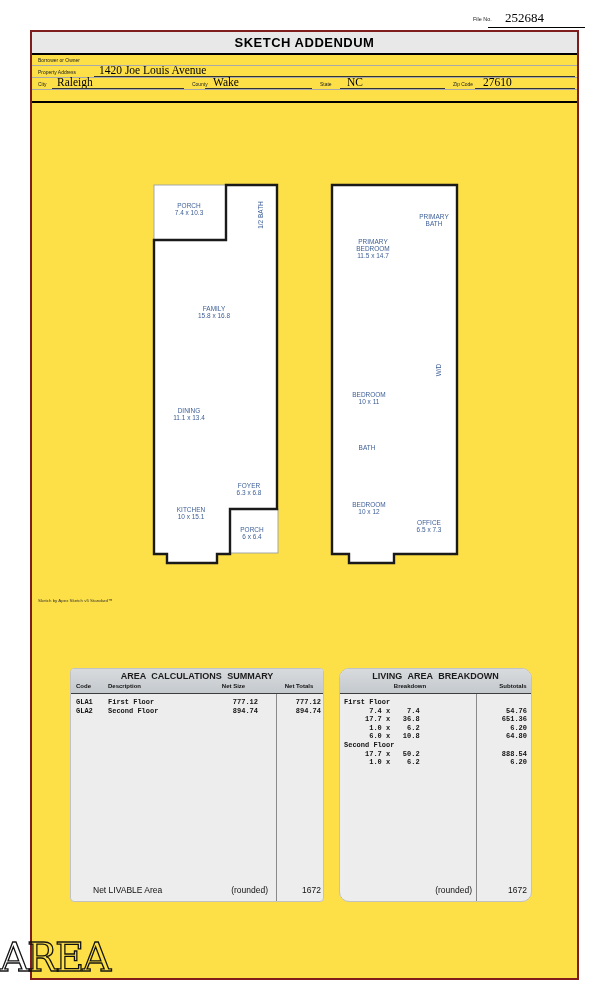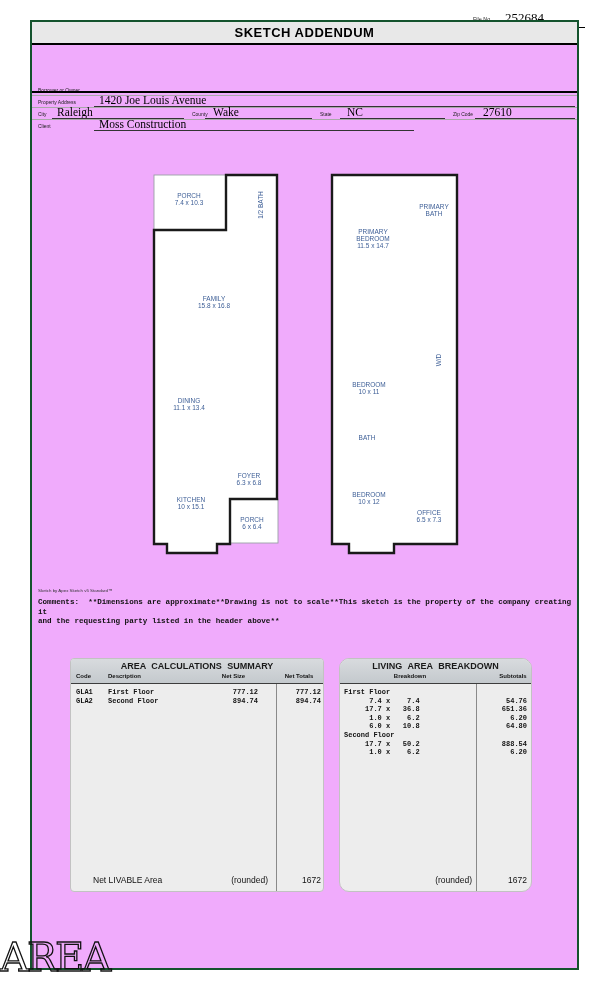--- a/index.html
+++ b/index.html
@@ -6,26 +6,26 @@
   .page{position:relative;width:612px;height:1008px;background:#fff;overflow:hidden;
         font-family:"Liberation Sans",sans-serif;color:#000;}
   .abs{position:absolute;}
 
   
   .fileno-label{font-size:8px;transform:scale(.68);transform-origin:0 50%;white-space:nowrap;color:#222;}
   .fileno-value{font-family:"Liberation Serif",serif;font-size:13px;white-space:nowrap;}
   .fileno-rule{height:1px;background:#000;}
 
   
-  .frame{left:30px;top:20px;width:545px;height:946px;border:2px solid #14532d;position:absolute;background:#f0abfc;}
+  .frame{left:30px;top:30px;width:545px;height:946px;border:2px solid #7f1d1d;position:absolute;background:#fde047;}
   .titlebar{left:0;top:0;width:100%;height:21px;background:#e8e8e8;border-bottom:2px solid #000;
             display:flex;align-items:center;justify-content:center;position:absolute;}
   .titlebar .t{font-weight:bold;font-size:13px;letter-spacing:.5px;}
 
-  .formrow{left:0;width:100%;position:absolute;border-bottom:1px solid #a9a9a9;margin-top:40px;}
+  .formrow{left:0;width:100%;position:absolute;border-bottom:1px solid #a9a9a9;}
   .flabel{font-size:8px;transform:scale(.62);transform-origin:0 50%;white-space:nowrap;color:#222;position:absolute;}
   .fval{font-family:"Liberation Serif",serif;font-size:11.5px;white-space:nowrap;position:absolute;}
   .uline{position:absolute;height:1px;background:#333;}
   .thickrule{position:absolute;height:2px;background:#000;}
 
   
   .room{position:absolute;text-align:center;color:#3d5e96;font-size:9px;line-height:1.12;
         transform:translate(-50%,-50%) scale(.72);white-space:nowrap;}
   .room .nm{white-space:pre-line;}
   .room.vert{transform:translate(-50%,-50%) rotate(-90deg) scale(.72);}
@@ -86,25 +86,20 @@
       <span class="fval" style="left:181px;top:-1px;">Wake</span>
       <span class="flabel" style="left:288px;top:3px;">State</span>
       <span class="fval" style="left:315px;top:-1px;">NC</span>
       <span class="flabel" style="left:421px;top:3px;">Zip Code</span>
       <span class="fval" style="left:451px;top:-1px;">27610</span>
       <span class="uline" style="left:20px;width:132px;bottom:0;"></span>
       <span class="uline" style="left:173px;width:107px;bottom:0;"></span>
       <span class="uline" style="left:308px;width:105px;bottom:0;"></span>
       <span class="uline" style="left:443px;width:100px;bottom:0;"></span>
     </div>
-    <div class="formrow" style="top:57px;height:12px;border-bottom:none;">
-      <span class="flabel" style="left:6px;top:3px;">Client</span>
-      <span class="fval" style="left:67px;top:-1px;">Moss Construction</span>
-      <span class="uline" style="left:62px;width:320px;bottom:0;"></span>
-    </div>
     <div class="thickrule" style="left:0;top:69px;width:100%;"></div>
 
     <svg width="545" height="946" viewBox="0 0 545 946">
       <rect x="122" y="153" width="72" height="55" fill="#fff" stroke="#9aa0a6" stroke-width="0.9"></rect>
       <rect x="198" y="477" width="48" height="44" fill="#fff" stroke="#9aa0a6" stroke-width="0.9"></rect>
       <path d="M122 208 L194 208 L194 153 L245 153 L245 477 L198 477 L198 522 L185 522 L185 531 L135 531 L135 522 L122 522 Z" fill="#fff" stroke="#1a1a1a" stroke-width="2.4"></path>
       <path d="M300 153 L425 153 L425 522 L362 522 L362 531 L317 531 L317 522 L300 522 Z" fill="#fff" stroke="#1a1a1a" stroke-width="2.4"></path>
     </svg>
 
     <div class="room" style="left:157px;top:177px;">
@@ -157,22 +152,20 @@
     <div class="room" style="left:337px;top:476px;">
       <div class="nm">BEDROOM</div>
       <div>10 x 12</div>
     </div>
     <div class="room" style="left:397px;top:494px;">
       <div class="nm">OFFICE</div>
       <div>6.5 x 7.3</div>
     </div>
 
     <div class="abs credit" style="left:6px;top:566px;">Sketch by Apex Sketch v5 Standard™</div>
-    <div class="abs comments" style="left:6px;top:576px;">Comments:  **Dimensions are approximate**Drawing is not to scale**This sketch is the property of the company creating it
-and the requesting party listed in the header above**</div>
 
     <div class="tbl" style="left:38px;top:636px;width:252px;height:232px;">
       <div class="tbl-band"></div>
       <div class="tbl-title">AREA CALCULATIONS SUMMARY</div>
       <span class="tbl-colhead" style="left:5px;">Code</span>
       <span class="tbl-colhead" style="left:37px;">Description</span>
       <span class="tbl-colhead ctr" style="left:140px;width:45px;">Net Size</span>
       <span class="tbl-colhead ctr" style="left:203px;width:50px;">Net Totals</span>
       <div class="tbl-headrule"></div>
       <div class="tbl-divider" style="left:205px;"></div>

